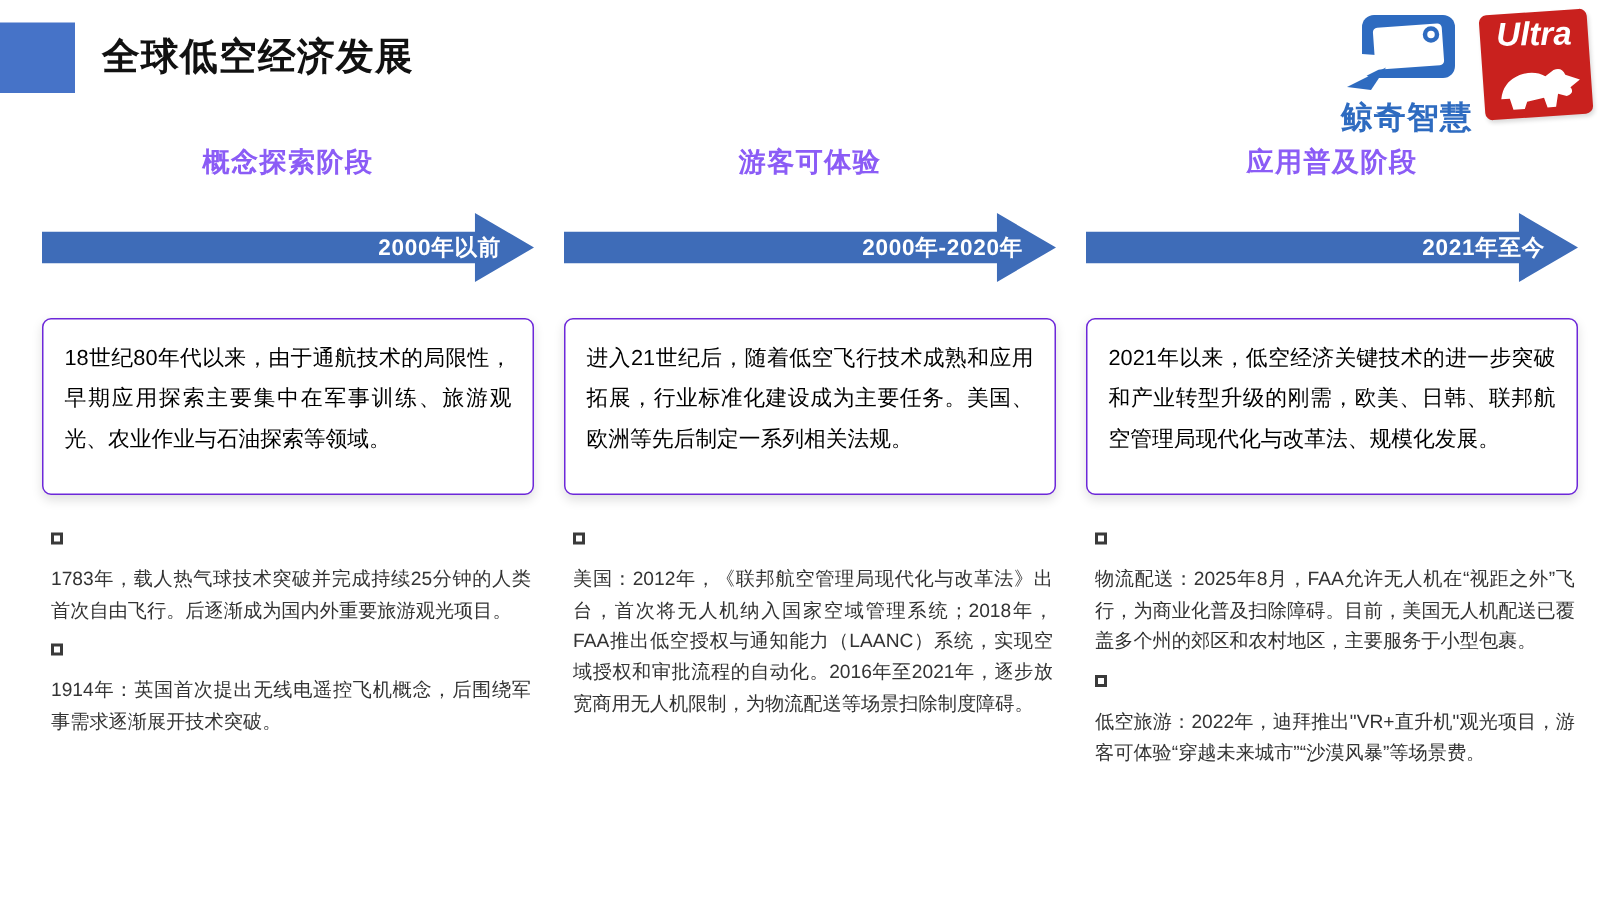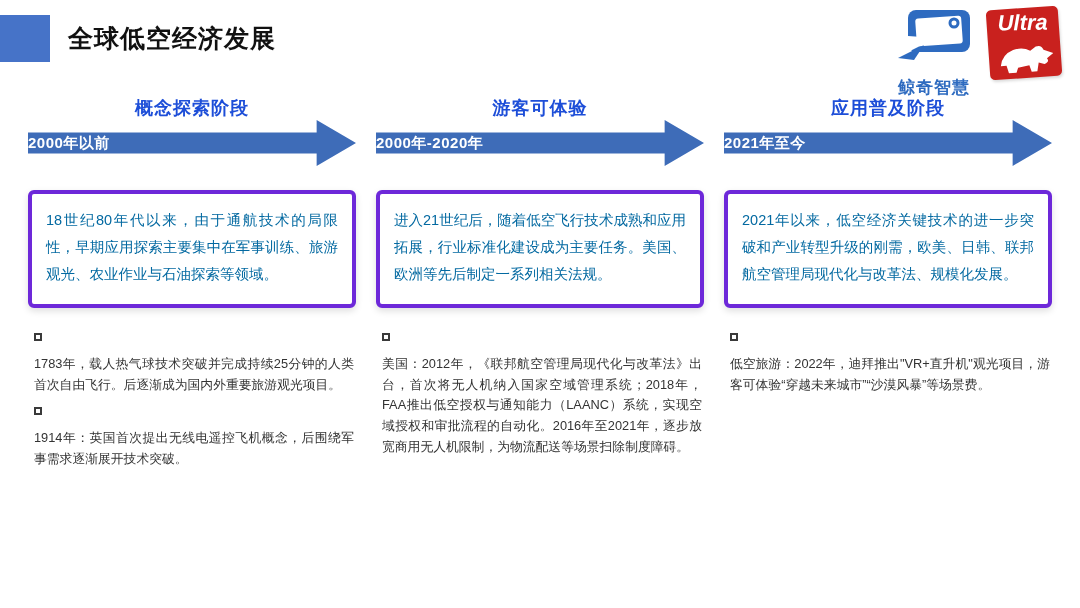--- a/index.html
+++ b/index.html
@@ -24,21 +24,21 @@
     font-size:25px; font-weight:bold; color:#111;
     letter-spacing:1px;
   }
   .logos {
     position:absolute; right:20px; top:8px;
     display:flex; align-items:flex-start; gap:14px;
   }
   .logo-jingqi { width:80px; text-align:center; }
   .logo-jingqi svg { display:block; margin:0 auto; }
   .logo-jingqi-text {
-    margin-top:16px; font-size:17px; font-weight:bold;
+    margin-top:4px; font-size:21px; font-weight:bold;
     color:var(--logo-blue,#2E6BC0); letter-spacing:1px; white-space:nowrap;
   }
   .logo-ultra {
     width:72px; height:70px; background:var(--logo-red,#C9211E);
     border-radius:5px; transform:rotate(-4deg);
     display:flex; flex-direction:column; align-items:center;
     padding-top:4px; box-shadow:1px 2px 3px rgba(0,0,0,.15);
   }
   .logo-ultra-text {
     color:#fff; font-weight:bold; font-style:italic;
@@ -47,37 +47,37 @@
   }
   .logo-ultra svg { display:block; margin-top:2px; }
 
   
   .columns {
     display:grid; grid-template-columns:repeat(3,1fr);
     column-gap:20px; padding:0 28px;
   }
   .stage-title {
     text-align:center; font-size:18px; font-weight:bold;
-    color:#1d4ed8; margin-bottom:0; letter-spacing:1px;
+    color:#8b5cf6; margin-bottom:22px; letter-spacing:1px;
   }
   .arrow {
     position:relative; height:46px; margin-bottom:24px;
     background:var(--arrow-blue,#3E6CB8);
     clip-path:polygon(0% 27%, 88% 27%, 88% 0%, 100% 50%, 88% 100%, 88% 73%, 0% 73%);
-    display:flex; align-items:center; justify-content:flex-start;
+    display:flex; align-items:center; justify-content:flex-end;
   }
   .arrow-label {
     color:#fff; font-size:15px; font-weight:bold;
     padding-right:22px; letter-spacing:0.5px;
   }
   .summary-card {
-    background:#fff; border:4px solid #6d28d9; border-radius:6px;
+    background:#fff; border:1px solid #6d28d9; border-radius:6px;
     box-shadow:0 3px 7px rgba(0,0,0,.13);
     padding:13px 14px; min-height:118px;
-    font-size:14.5px; line-height:1.85; color:#0369a1;
+    font-size:14.5px; line-height:1.85; color:#000000;
     text-align:justify;
   }
   .bullets { list-style:none; margin-top:20px; padding:0 2px 0 6px; }
   .bullets li {
     display:flex; align-items:flex-start; gap:13px;
     font-size:12.8px; line-height:1.62; color:var(--text-body,#333);
     margin-bottom:7px; text-align:justify;flex-direction:column;
   }
   .sq-marker {
     flex:0 0 auto; width:8px; height:8px; margin-top:5px;
@@ -148,18 +148,22 @@
 
   <div class="col">
     <div class="stage-title">应用普及阶段</div>
     <div class="arrow">
       <span class="arrow-label">2021年至今</span>
     </div>
     <div class="summary-card">2021年以来，低空经济关键技术的进一步突破和产业转型升级的刚需，欧美、日韩、联邦航空管理局现代化与改革法、规模化发展。</div>
     <ul class="bullets">
       <li>
         <span class="sq-marker"></span>
+        <span>物流配送：2025年8月，FAA允许无人机在“视距之外”飞行，为商业化普及扫除障碍。目前，美国无人机配送已覆盖多个州的郊区和农村地区，主要服务于小型包裹。</span>
+      </li>
+      <li>
+        <span class="sq-marker"></span>
         <span>低空旅游：2022年，迪拜推出"VR+直升机"观光项目，游客可体验“穿越未来城市”“沙漠风暴”等场景费。</span>
       </li>
     </ul>
   </div>
 
 </div>
 
 </body></html>

